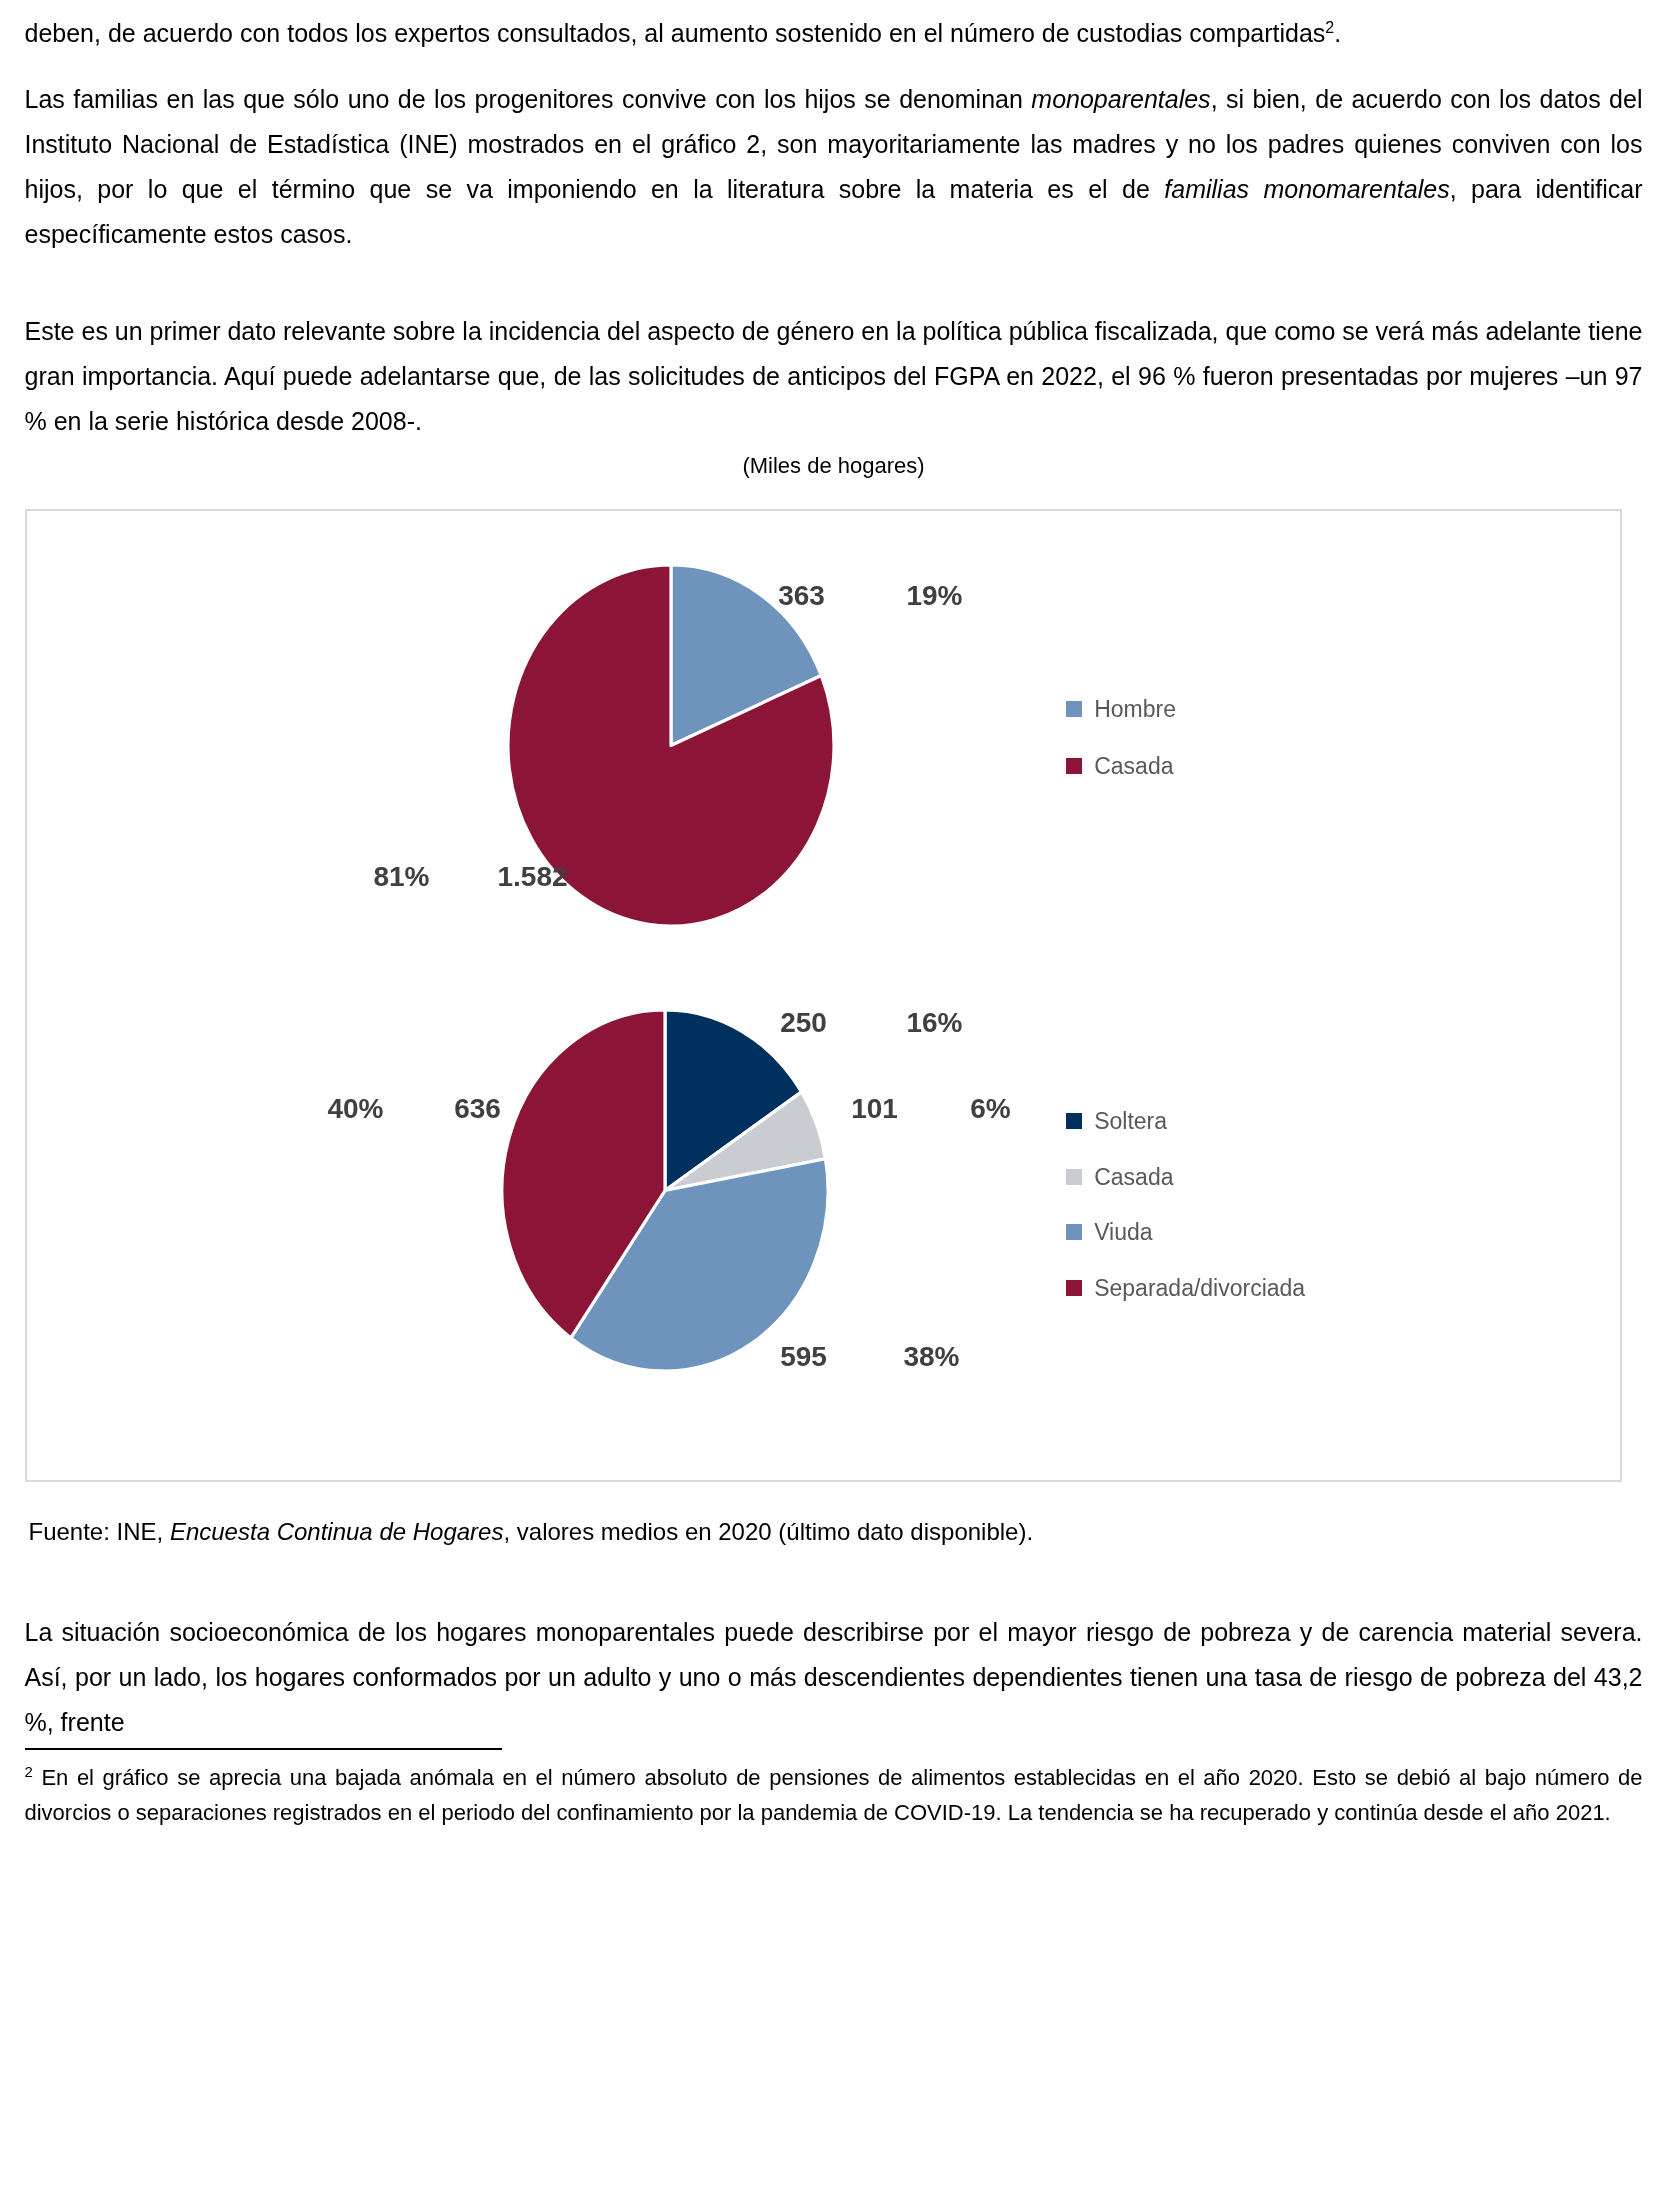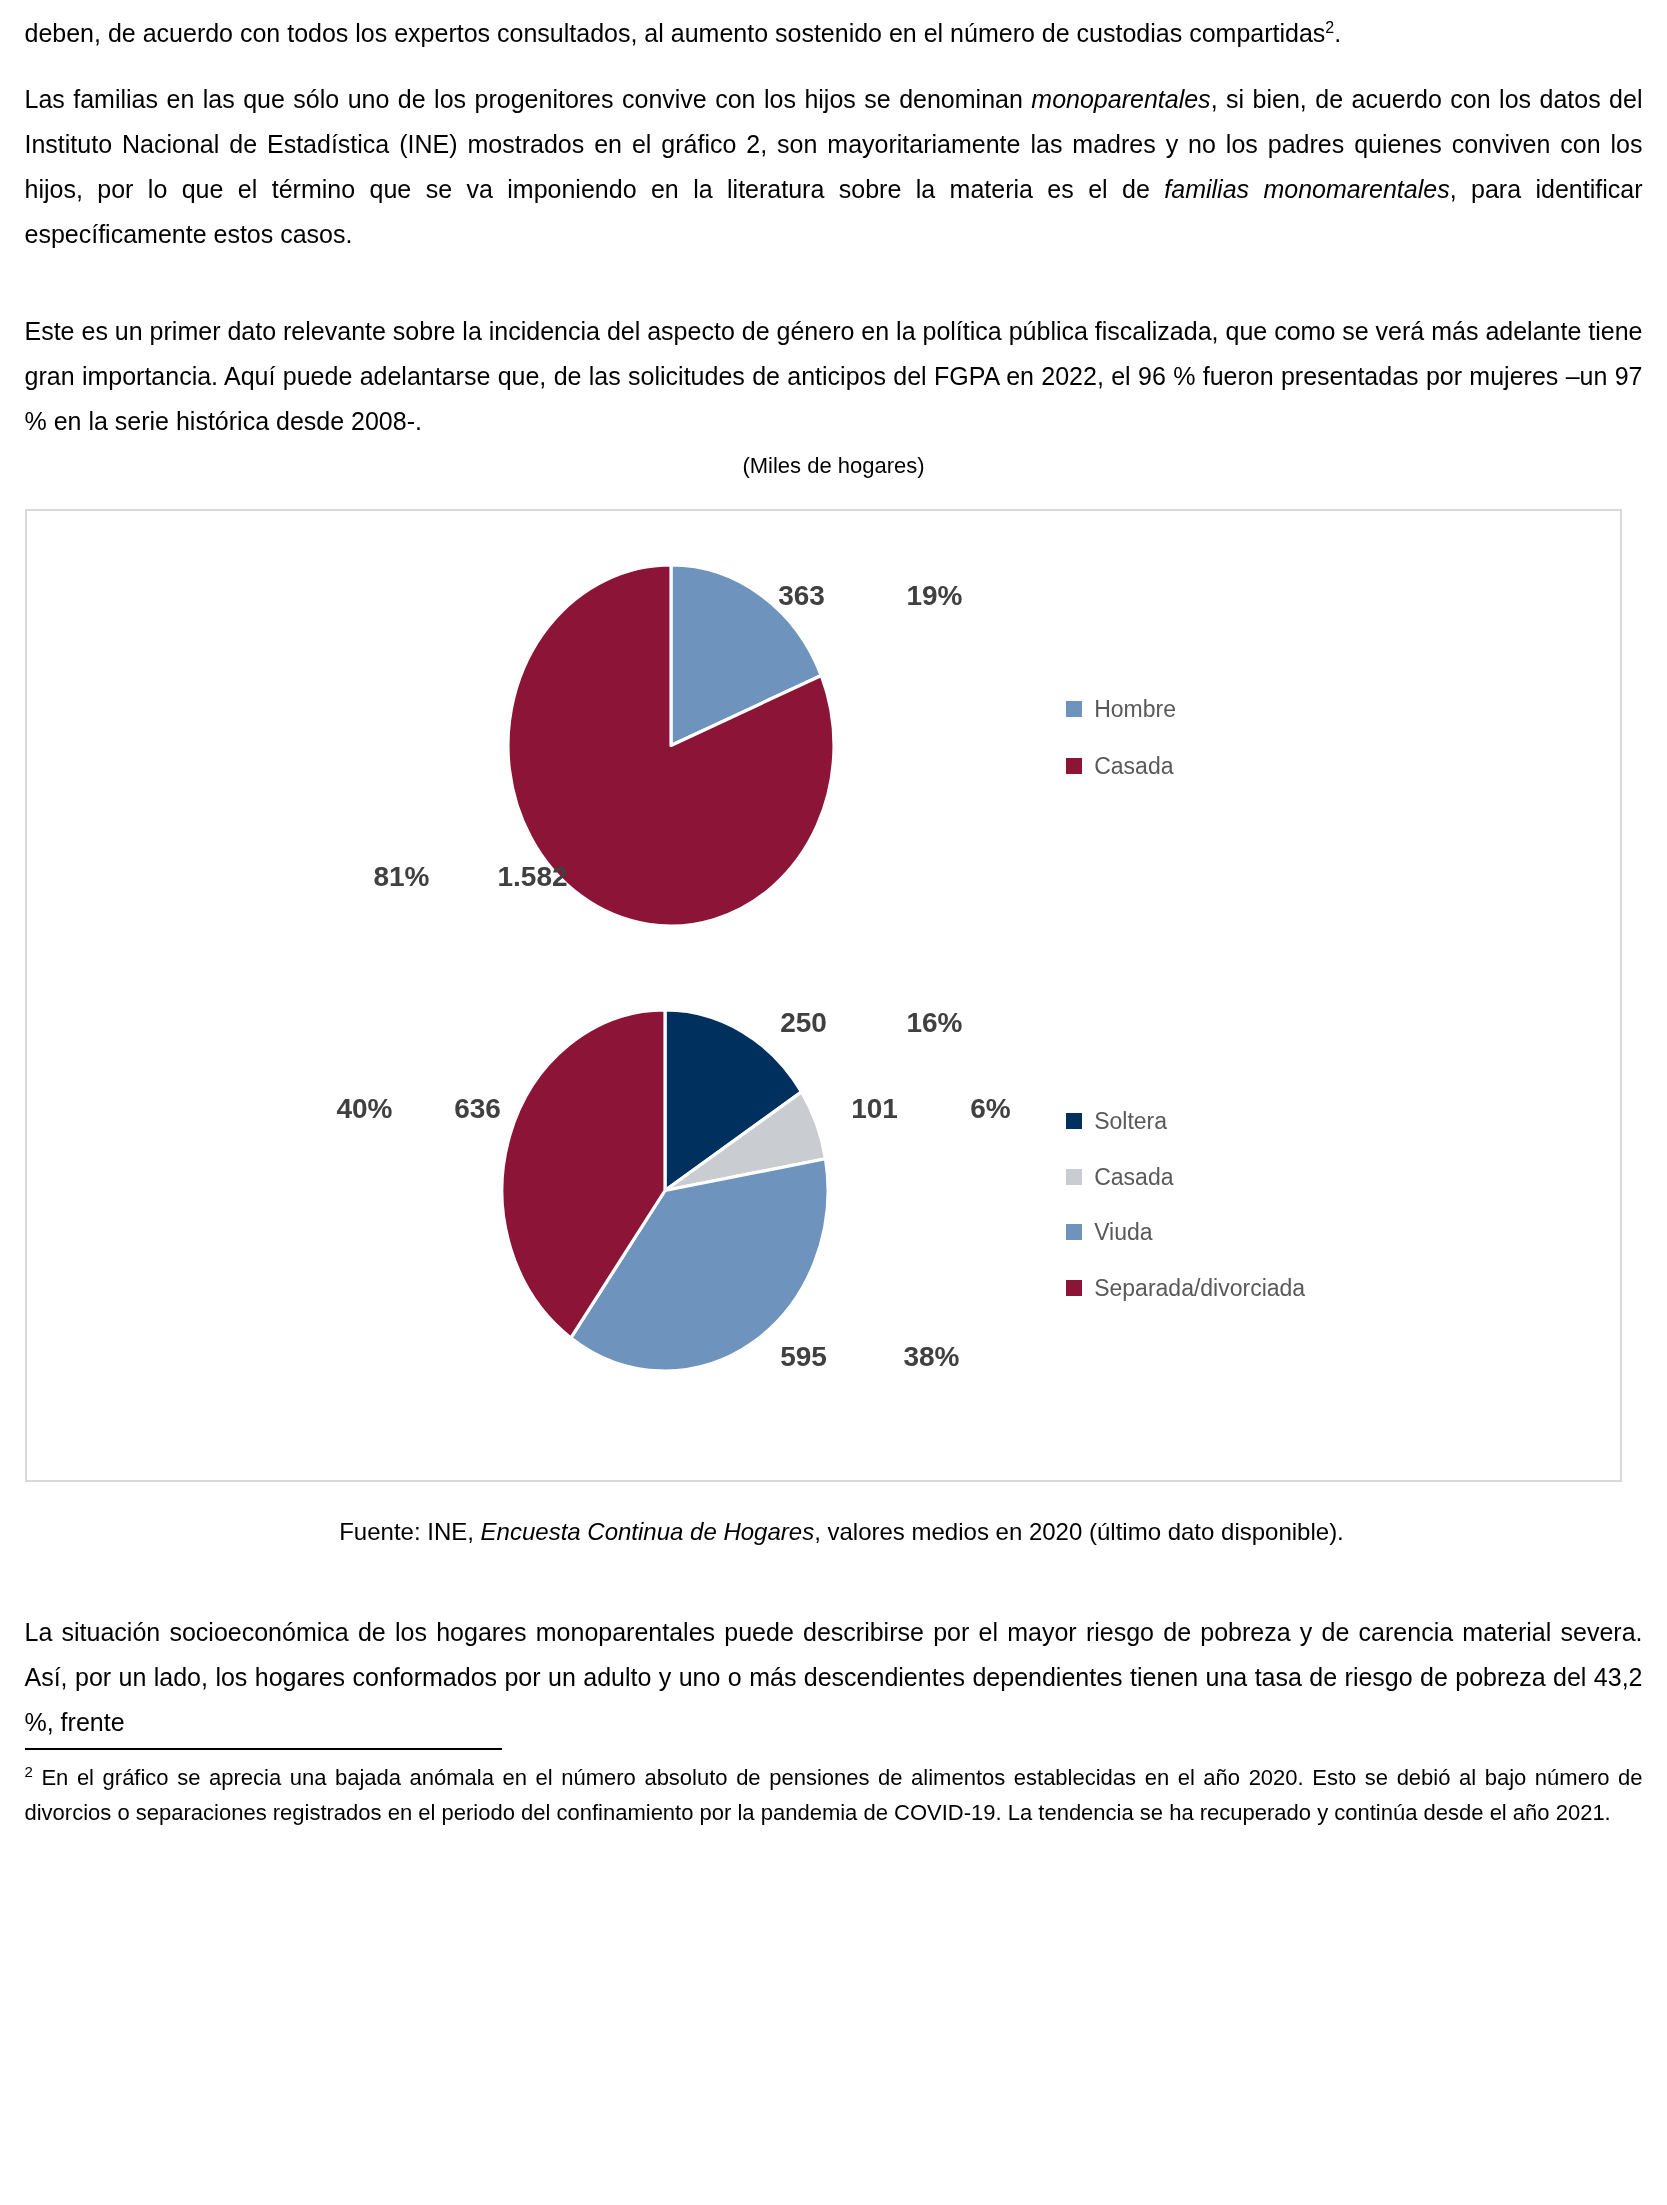--- a/index.html
+++ b/index.html
@@ -34,21 +34,21 @@
   .plabel{
     position:absolute;transform:translate(-50%,-50%);
     font-weight:bold;font-size:28px;color:#404040;white-space:nowrap;
   }
   .legend-item{
     position:absolute;display:flex;align-items:center;height:27px;
   }
   .swatch{width:16px;height:16px;display:inline-block;margin-right:12.7px;flex:0 0 auto;}
   .legend-label{font-size:23px;color:#595959;white-space:nowrap;line-height:27px;}
   .source{
-    margin:32px 0 0 16px;font-size:24px;line-height:36px;text-align:center;
+    margin:32px 0 0 4px;font-size:24px;line-height:36px;text-align:left;
   }
   .footnote-sep{
     margin-top:3.2px;width:477px;height:2.4px;background:#000;
   }
   .footnote{
     margin:9.5px 0 0 0;font-size:22px;line-height:35px;text-align:justify;
   }
   .footnote sup{font-size:15px;}
 </style>
 </head>
@@ -89,21 +89,21 @@
         <path d="M 210 232 L 210 5 A 205 227 0 0 1 381.712819881652 108.00170913613225 Z" fill="#00305E" stroke="#ffffff" stroke-width="4" stroke-linejoin="round"></path>
         <path d="M 210 232 L 381.712819881652 108.00170913613225 A 205 227 0 0 1 411.80655182085945 192.0886974106917 Z" fill="#C9CDD2" stroke="#ffffff" stroke-width="4" stroke-linejoin="round"></path>
         <path d="M 210 232 L 411.80655182085945 192.0886974106917 A 205 227 0 0 1 91.62152467967242 417.3277540096945 Z" fill="#6E94BE" stroke="#ffffff" stroke-width="4" stroke-linejoin="round"></path>
         <path d="M 210 232 L 91.62152467967242 417.3277540096945 A 205 227 0 0 1 209.99999999999994 5 Z" fill="#8C1537" stroke="#ffffff" stroke-width="4" stroke-linejoin="round"></path>
       </svg>
 
     <div class="plabel" style="left:777px;top:512px">250</div>
     <div class="plabel" style="left:908px;top:512px">16%</div>
     <div class="plabel" style="left:848px;top:598px">101</div>
     <div class="plabel" style="left:964px;top:598px">6%</div>
-    <div class="plabel" style="left:338px;top:598px">40%</div>
+    <div class="plabel" style="left:329px;top:598px">40%</div>
     <div class="plabel" style="left:451px;top:598px">636</div>
     <div class="plabel" style="left:777px;top:846px">595</div>
     <div class="plabel" style="left:905px;top:846px">38%</div>
 
     <div class="legend-item" style="left:1039px;top:597px">
       <span class="swatch" style="background: rgb(0, 48, 94);"></span>
       <span class="legend-label">Soltera</span>
     </div>
     <div class="legend-item" style="left:1039px;top:653px">
       <span class="swatch" style="background: rgb(201, 205, 210);"></span>

